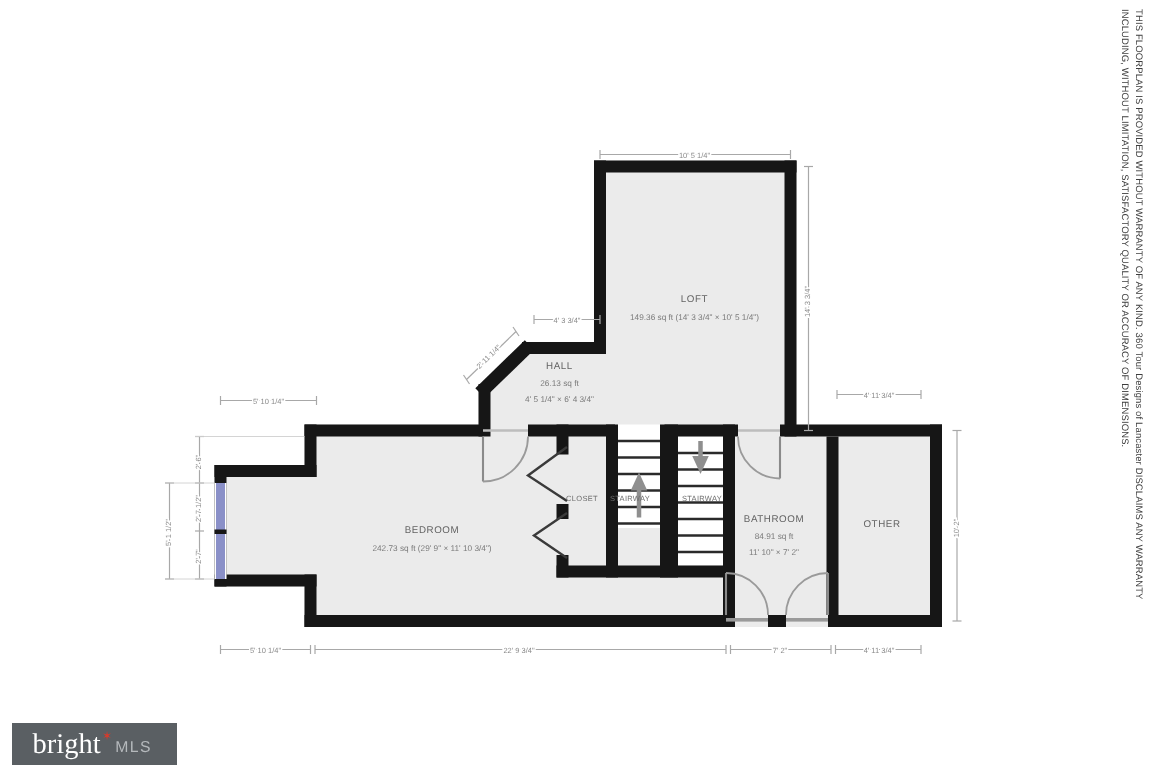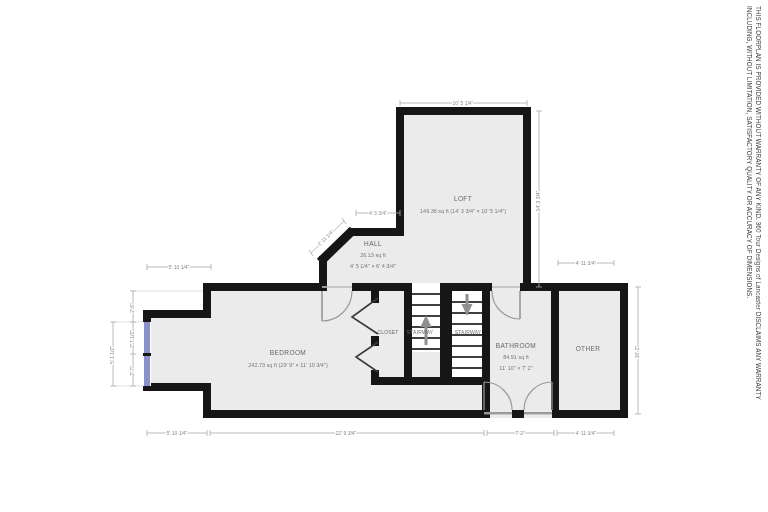--- a/index.html
+++ b/index.html
@@ -234,19 +234,24 @@
     <text class="rarea" x="516" y="370">11' 10" × 7' 2"</text>
 
     <text class="rname" x="588" y="351">OTHER</text>
 
     <text class="rsmall" x="388" y="334">CLOSET</text>
     <text class="rsmall" x="420" y="334">STAIRWAY</text>
     <text class="rsmall" x="468" y="334">STAIRWAY</text>
   </g>
 </svg>
 
+  <div id="logo">
+    <span class="word">bright</span>
+      <span class="star">✶</span>
+      <span class="mls">MLS</span>
+  </div>
 
   <div id="disclaimer">
     <div>THIS FLOORPLAN IS PROVIDED WITHOUT WARRANTY OF ANY KIND. 360 Tour Designs of Lancaster DISCLAIMS ANY WARRANTY</div>
     <div>INCLUDING, WITHOUT LIMITATION, SATISFACTORY QUALITY OR ACCURACY OF DIMENSIONS.</div>
   </div>
 
 </div>
 
 </body></html>

